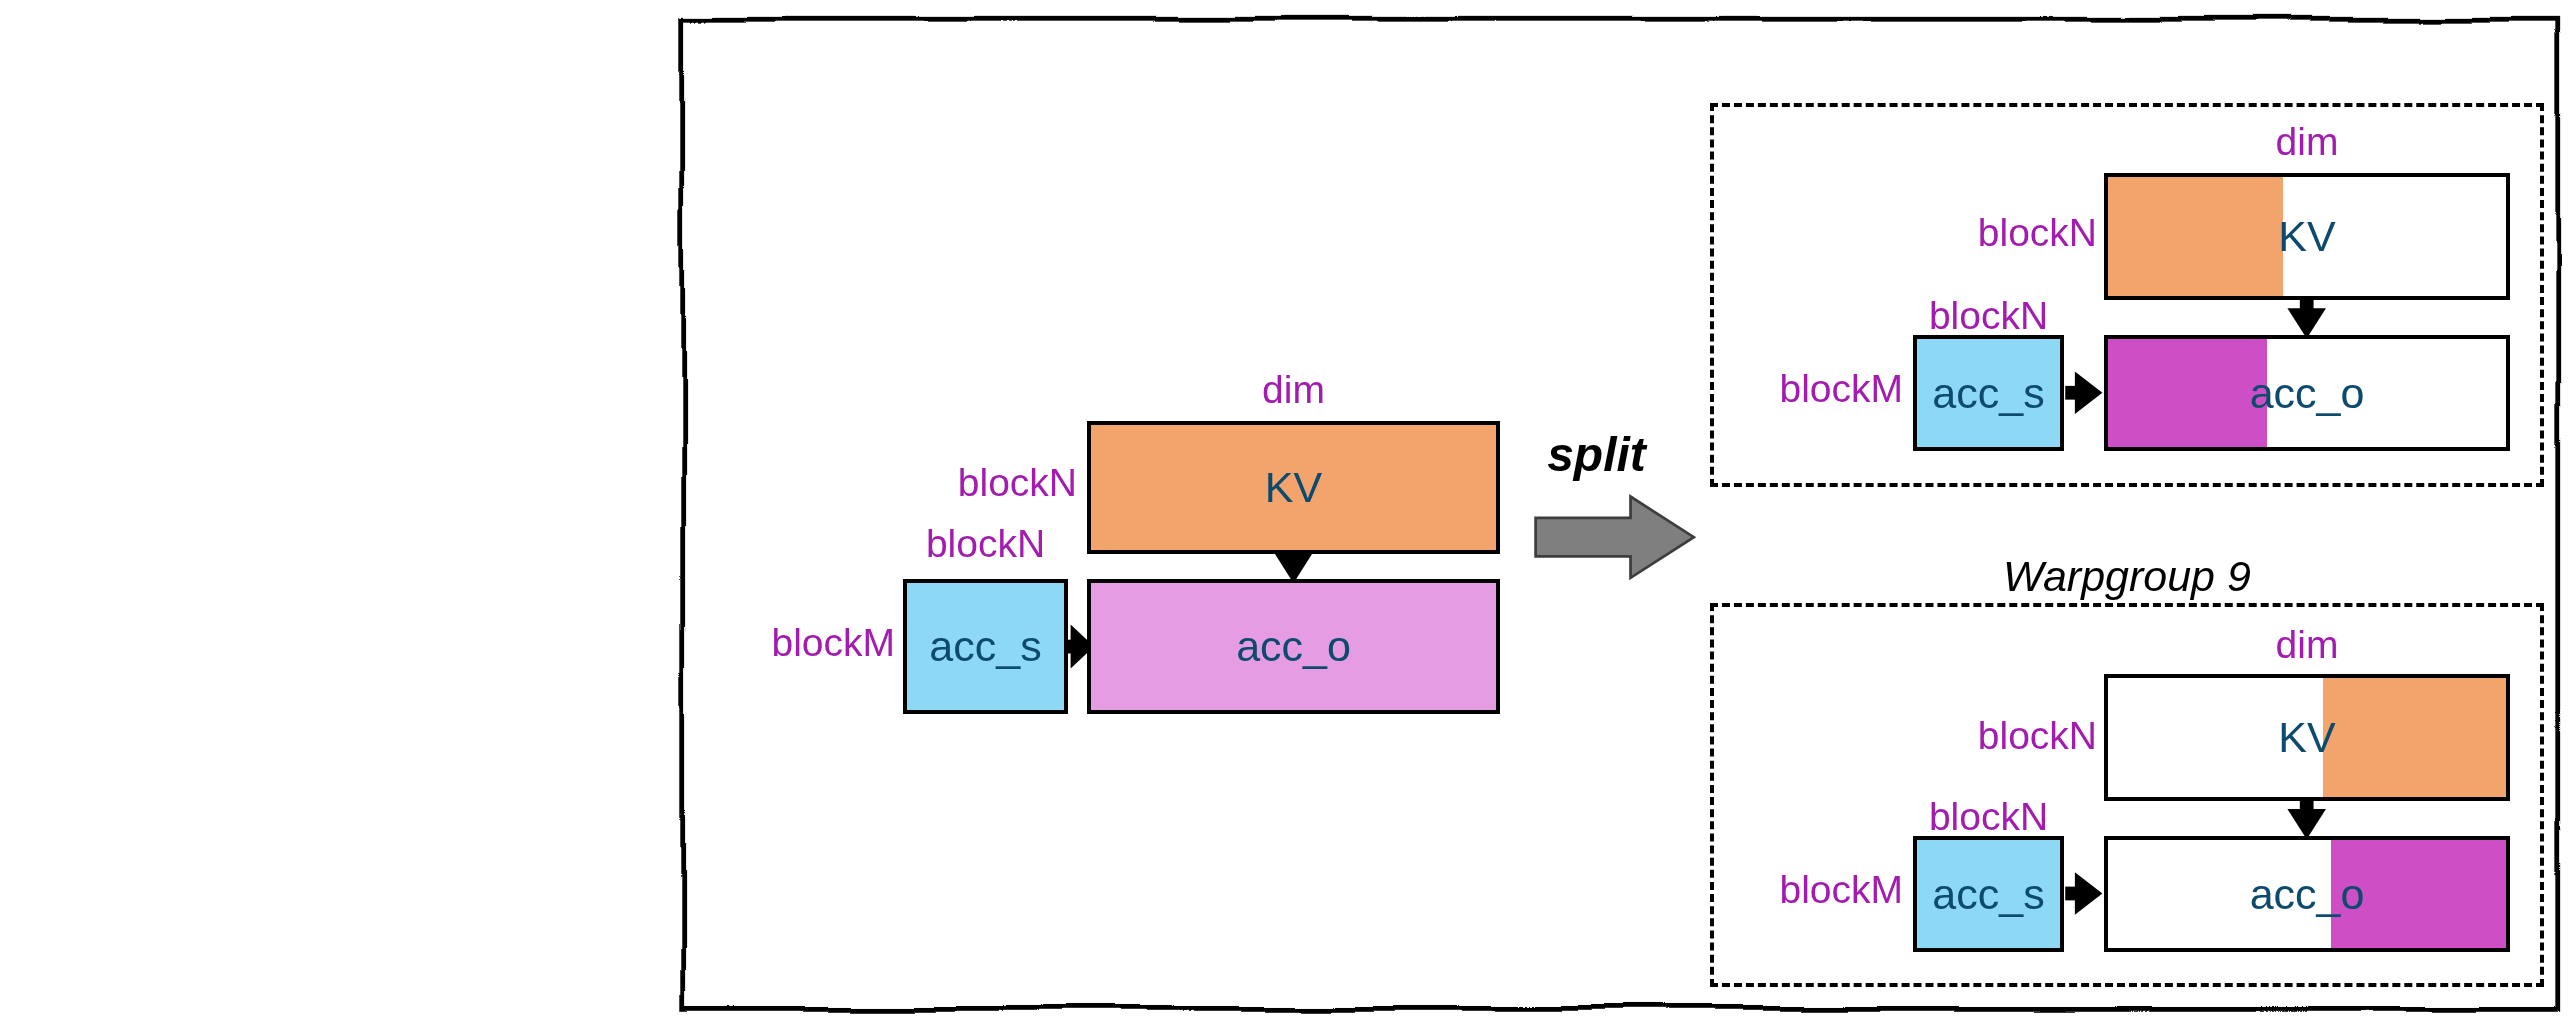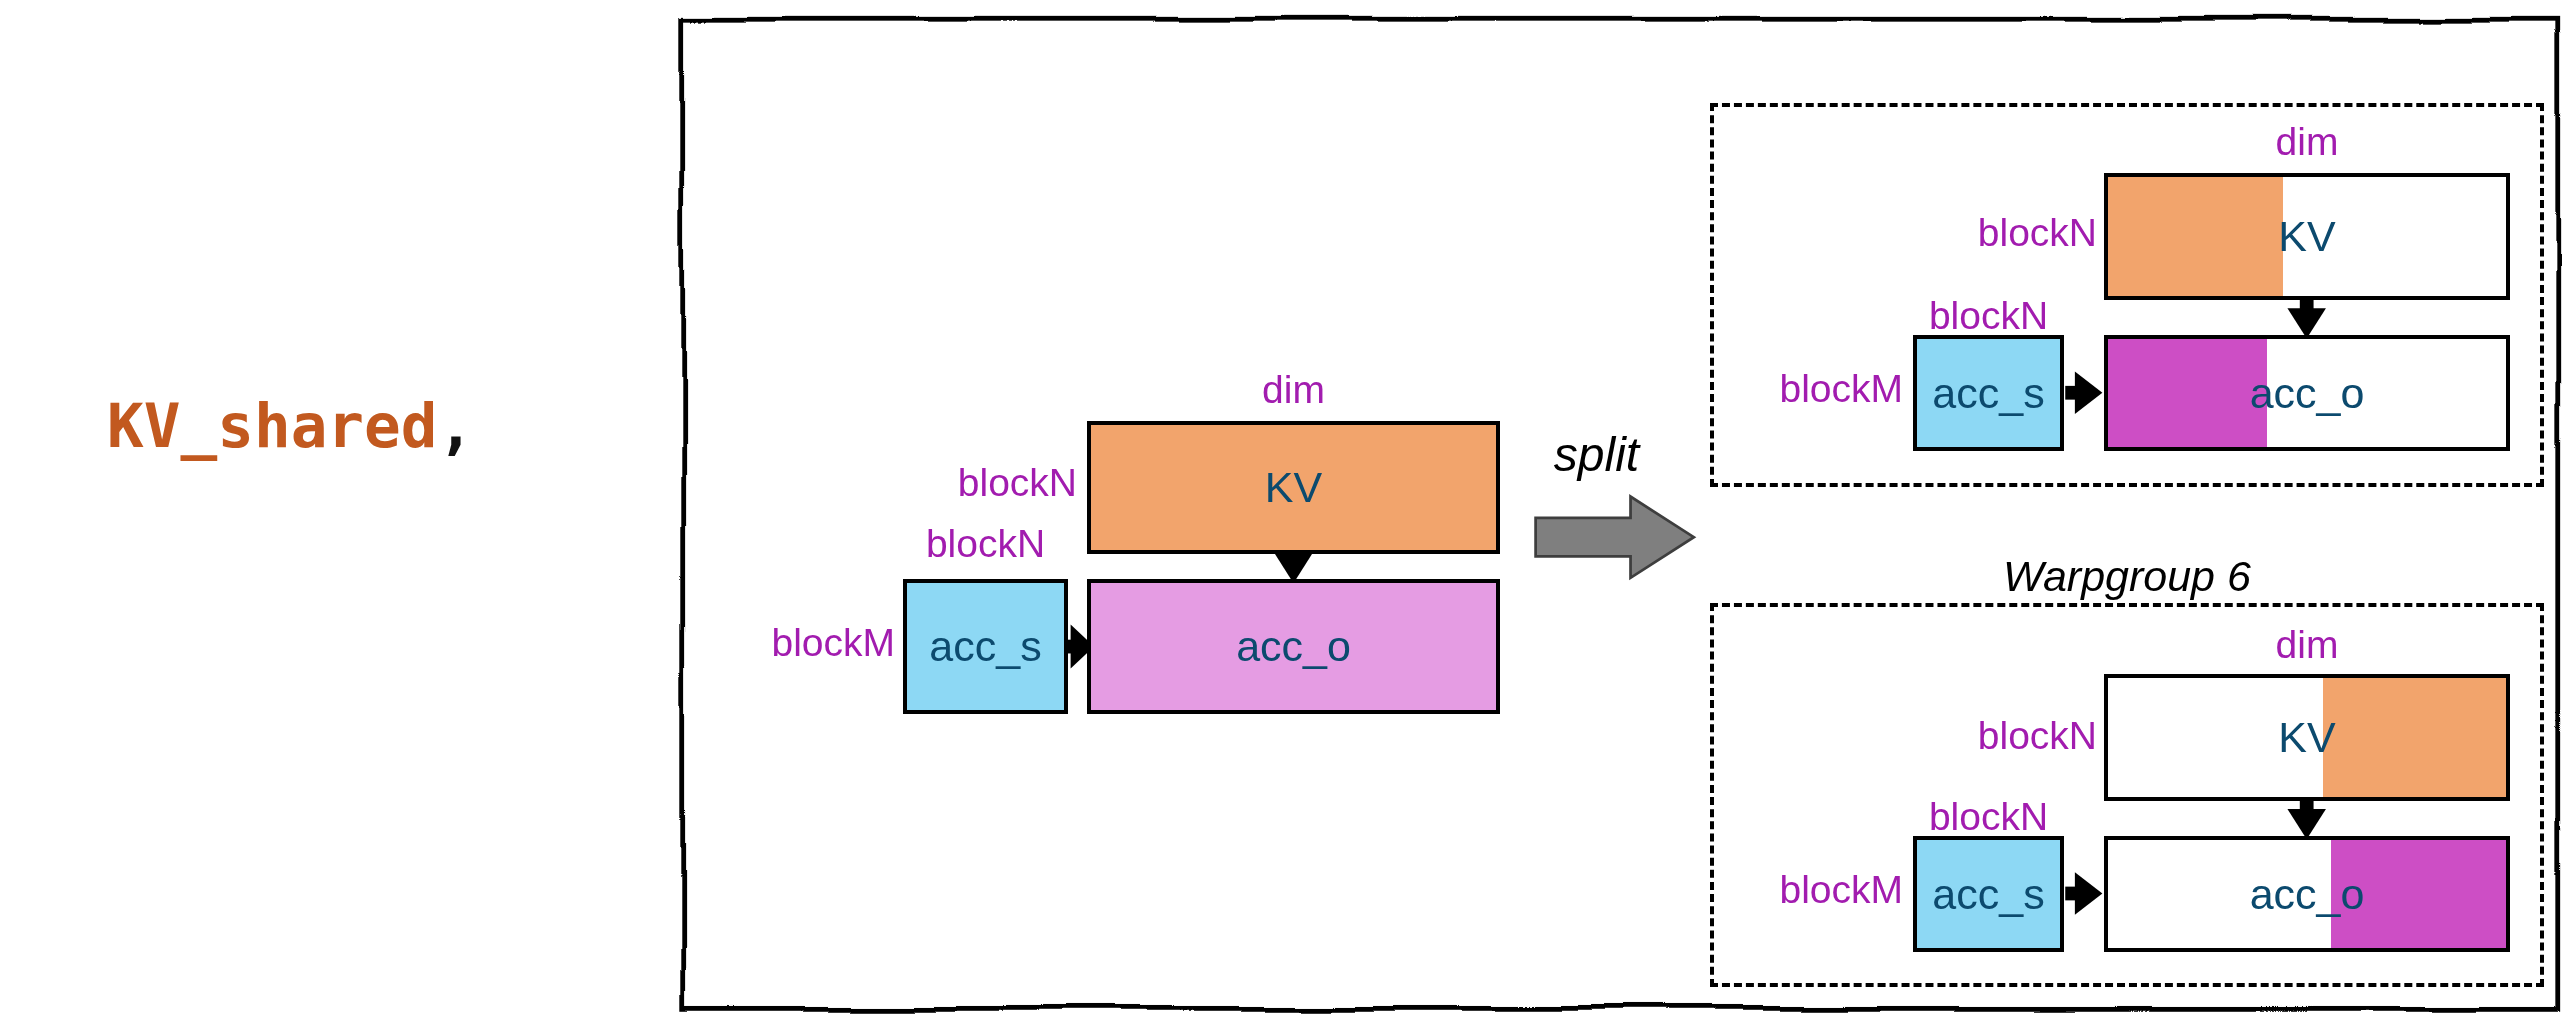--- a/index.html
+++ b/index.html
@@ -18,21 +18,21 @@
     color:#111; white-space:pre;
   }
   .code-line { height:74px; }
   .ind { padding-left:73px; }
 
   
   .lbl { position:absolute; font-size:39px; line-height:1.0; color:#a21caf; }
   .lbl.right { text-align:right; }
   .lbl.center { text-align:center; }
   .wg-title { position:absolute; font-size:43px; font-style:italic; text-align:center; color:#000; }
-  .split-label { position:absolute; font-size:48px; font-weight:normal; font-style:italic; text-align:center; color:#000; }
+  .split-label { position:absolute; font-size:48px; font-weight:bold; font-style:italic; text-align:center; color:#000; }
 
   
   .box {
     position:absolute; background:#fff; border:4.1px solid #000;
     display:flex; align-items:center; justify-content:center; overflow:hidden;
   }
   .box .half { position:absolute; top:0; bottom:0; }
   .box .box-label { position:relative; z-index:1; font-size:43px; color:#0c4a6e; }
 
   .dashed-box { position:absolute; border:4.1px dashed #000; }
@@ -79,21 +79,20 @@
       <rect x="3002" y="1289" width="20" height="20"></rect>
       <polygon points="3016,1268 3016,1330 3056,1299"></polygon>
     </g>
     <g fill="#000">
       <rect x="3343" y="1153" width="20" height="30"></rect>
       <polygon points="3325,1176 3381,1176 3353,1220"></polygon>
     </g>
   </svg>
 
   <div class="code">
-    <div class="code-line ind"><span style="color: rgb(194, 89, 31);">KV_shared</span><span>,</span></div>
     
     
     
   </div>
 
   <div class="lbl center" style="left:1087px; top:370px; width:413px;">dim</div>
 
   <div class="lbl right" style="left:915px; top:463px; width:162px;">blockN</div>
   <div class="box" style="left: 1087px; top: 421px; width: 413px; height: 133px; background: rgb(242, 164, 108);">
     <span class="box-label">KV</span>
@@ -124,21 +123,21 @@
   <div class="lbl right" style="left:1761px; top:369px; width:142px;">blockM</div>
 
   <div class="box" style="left: 1913px; top: 335px; width: 151px; height: 116px; background: rgb(141, 216, 244);">
     <span class="box-label">acc_s</span>
   </div>
   <div class="box" style="left:2104px; top:335px; width:406px; height:116px;">
     <div class="half" style="left: 0px; width: 40%; background: rgb(205, 78, 197);"></div>
     <span class="box-label">acc_o</span>
   </div>
 
-  <div class="wg-title" style="left:1710px; top:552px; width:834px;">Warpgroup 6</div>
+  <div class="wg-title" style="left:1710px; top:552px; width:834px;">Warpgroup 9</div>
   <div class="dashed-box" style="left:1710px; top:603px; width:834px; height:384px;"></div>
 
   <div class="lbl center" style="left:2104px; top:625px; width:406px;">dim</div>
   <div class="lbl right" style="left:1942px; top:716px; width:155px;">blockN</div>
   <div class="box" style="left:2104px; top:674px; width:406px; height:127px;">
     <div class="half" style="right: 0px; width: 46%; background: rgb(242, 164, 108);"></div>
     <span class="box-label">KV</span>
   </div>
 
   <div class="lbl center" style="left:1899px; top:797px; width:179px;">blockN</div>

